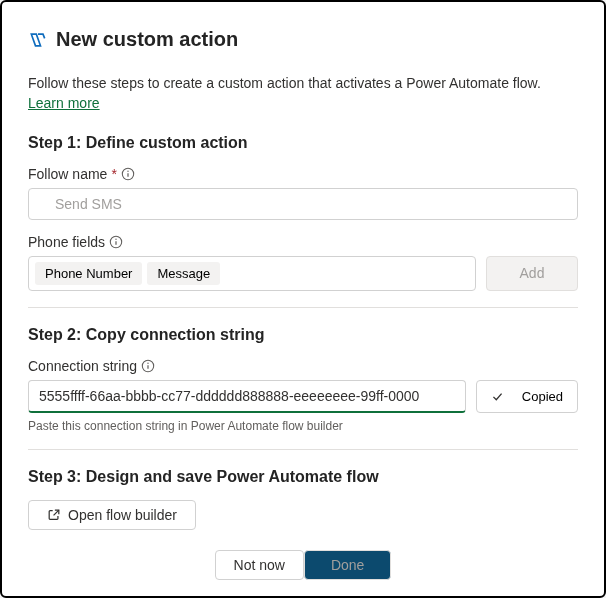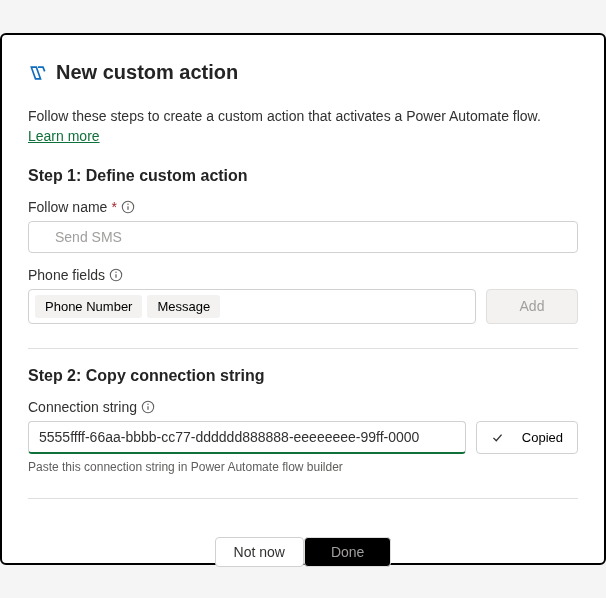--- a/index.html
+++ b/index.html
@@ -7,21 +7,21 @@
     font-family: "Segoe UI", -apple-system, BlinkMacSystemFont, sans-serif;
     background: #f5f5f5;
     display: flex;
     justify-content: center;
     align-items: center;
     min-height: 100vh;
     color: #323130;
   }
   .panel {
     width: 606px;
-    height: 532px;
+    height: 598px;
     background: #fff;
     border: 2px solid #000;
     border-radius: 6px;
     padding: 26px 26px 24px 26px;
     display: flex;
     flex-direction: column;
     position: relative;
   }
   .header { display: flex; align-items: center; gap: 8px; margin-bottom: 22px; }
   .header-title { font-size: 20px; font-weight: 700; color: #242424; }
@@ -114,27 +114,27 @@
   .helper { font-size: 12px; color: #605e5c; margin-top: 6px; }
   .footer {
     margin-top: auto;
     display: flex;
     justify-content: center;
     align-items: center;
     padding-top: 20px;
   }
   .btn-notnow {}
   .btn-done {
-    background: #000000;
+    background: #0c4a6e;
     color: #a19f9d;
     border-color: #e1dfdd;
     padding: 6px 26px;
     cursor: default;
   }
-  .section { margin-bottom: 8px; }
+  .section { margin-bottom: 0; }
   .gap-12 { margin-bottom: 14px; }
   .flow-icon { width: 14px; height: 14px; }
 </style>
 </head>
 <body>
 
 <div class="panel">
 
   <div class="header">
     <span class="header-icon">
@@ -214,19 +214,32 @@
             </svg>
         </span>
         <span>Copied</span>
       </button>
     </div>
     <div class="helper">Paste this connection string in Power Automate flow builder</div>
   </div>
 
   <hr class="divider">
 
+  <div class="section">
+    <h2 class="step-title">Step 3: Design and save Power Automate flow</h2>
+    <button class="btn">
+      <span class="flow-icon">
+        <svg viewBox="0 0 16 16" fill="none" stroke="#323130" stroke-width="1.4">
+          <path d="M6.5 3 H3.5 A1 1 0 0 0 2.5 4 V12 A1 1 0 0 0 3.5 13 H11.5 A1 1 0 0 0 12.5 12 V9"></path>
+          <path d="M9 2.5 H13.5 V7"></path>
+          <path d="M13.5 2.5 L7.5 8.5"></path>
+        </svg>
+      </span>
+      <span>Open flow builder</span>
+    </button>
+  </div>
 
   <div class="footer">
     <button class="btn btn-notnow">Not now</button>
     <button class="btn btn-done" disabled="">Done</button>
   </div>
 
 </div>
 
 </body></html>

